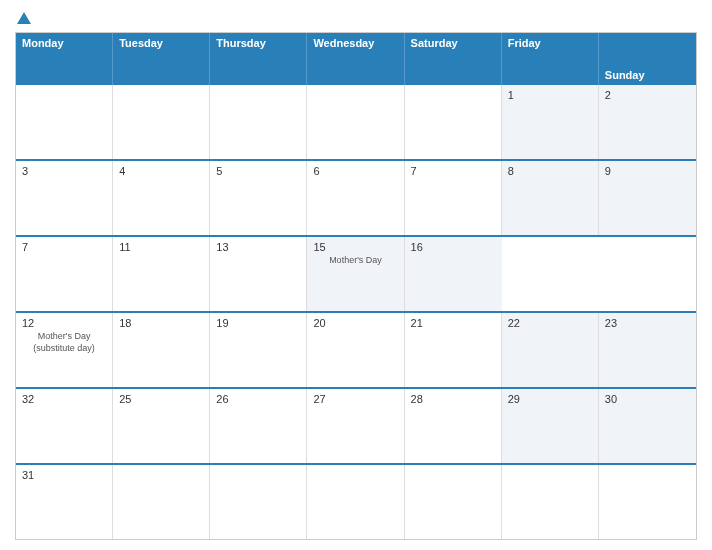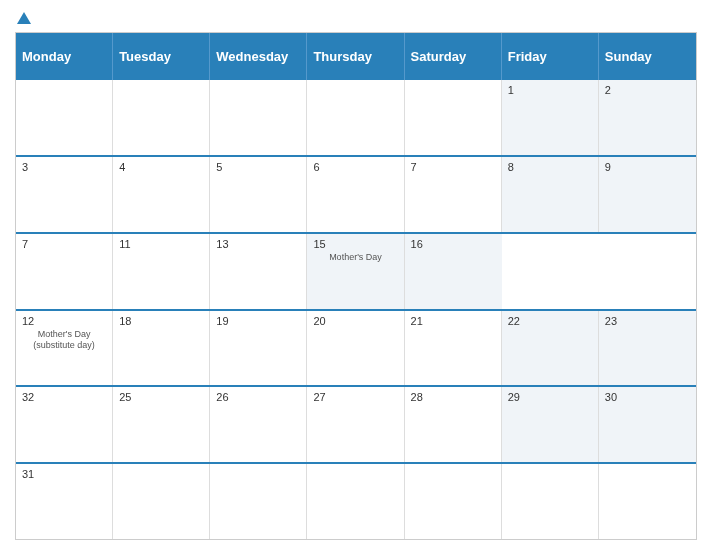--- a/index.html
+++ b/index.html
@@ -70,27 +70,28 @@
       flex-direction: column;
       border: 1px solid #ccc;
     }
     .cal-header {
       display: grid;
       grid-template-columns: repeat(7, 1fr);
       background: #2980b9;
     }
     .cal-header-cell {
       color: #fff;
-      padding: 16px 6px;
-      font-size: 13px;
+      padding: 4px 6px;
+      font-size: 11px;
       font-weight: bold;
       border-right: 1px solid #5599cc;
     }
     .cal-header-cell:last-child {
       border-right: none;
+      margin-top: 32px;
     }
     .cal-body {
       flex: 1;
       display: flex;
       flex-direction: column;
     }
     .cal-row {
       display: grid;
       grid-template-columns: repeat(7, 1fr);
       flex: 1;
@@ -140,22 +141,22 @@
       <span class="logo-blue"></span>
     </div>
     <div class="title"></div>
     <div class="country"></div>
   </div>
 
   <div class="calendar">
     <div class="cal-header">
     <div class="cal-header-cell">Monday</div>
         <div class="cal-header-cell">Tuesday</div>
+        <div class="cal-header-cell">Thursday</div>
         <div class="cal-header-cell">Wednesday</div>
-        <div class="cal-header-cell">Thursday</div>
         <div class="cal-header-cell">Saturday</div>
         <div class="cal-header-cell">Friday</div>
         <div class="cal-header-cell">Sunday</div>
       </div>
     <div class="cal-body">
     <div class="cal-row">
           <div class="cal-cell empty"></div>
           <div class="cal-cell empty"></div>
           <div class="cal-cell empty"></div>
           <div class="cal-cell empty"></div>

